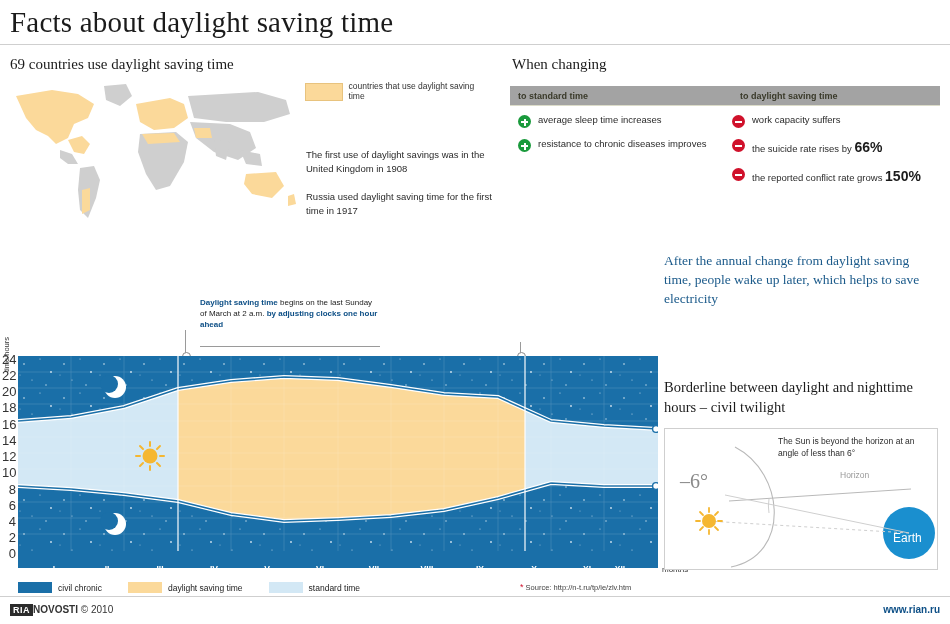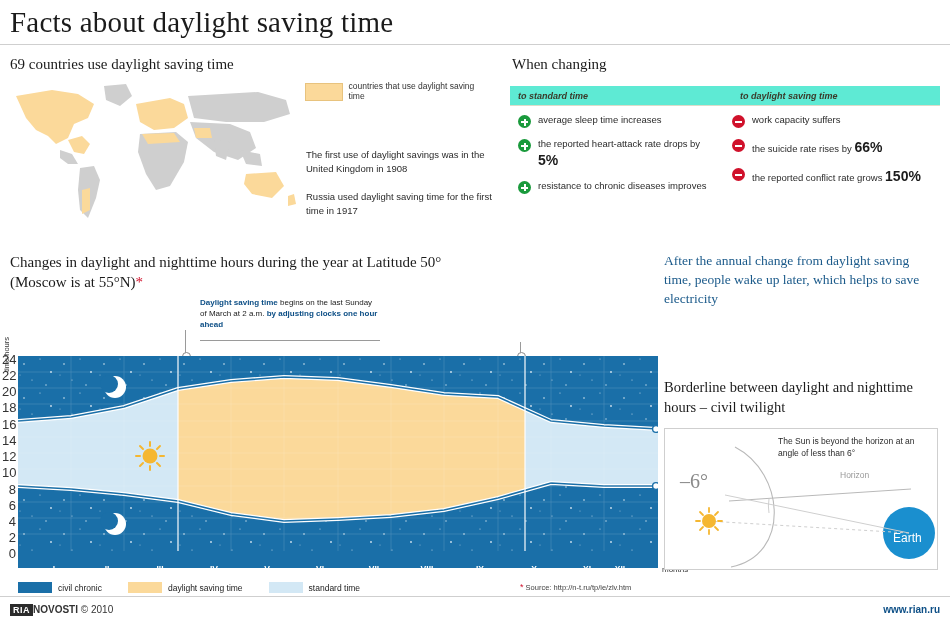--- a/index.html
+++ b/index.html
@@ -46,23 +46,22 @@
   .note-2{top:190px;}
 
   
   .sec-b-title{
     position:absolute;left:512px;top:56px;
     font-family:"Liberation Serif", serif;
     font-size:15px;color:#1b1b1b;
   }
   .wc-table{position:absolute;left:510px;top:86px;width:430px;}
   .wc-head{
-    display:flex;background:#5eead4;height:19px;align-items:center;
+    display:flex;background:#a3a3a3;height:19px;align-items:center;
     border-bottom:1px solid #dcdcc9;
-    font-style:italic;
   }
   .wc-head .h1{width:214px;padding-left:8px;font-size:9px;font-weight:bold;color:#3a3a2a;}
   .wc-head .h2{padding-left:8px;font-size:9px;font-weight:bold;color:#3a3a2a;}
   .wc-cols{display:flex;margin-top:8px;}
   .wc-col{width:214px;}
   .wc-item{display:flex;margin-bottom:10px;padding-left:8px;}
   .badge{
     width:13px;height:13px;border-radius:50%;flex:0 0 13px;margin-top:1px;
     position:relative;
   }
@@ -87,21 +86,21 @@
 
   .right-para{
     position:absolute;left:664px;top:252px;width:272px;
     font-family:"Liberation Serif", serif;
     font-size:13.5px;color:#1b5a8a;line-height:1.4;
   }
 
   
   .callout{position:absolute;font-size:8px;color:#1b1b1b;line-height:1.35;}
   .callout b{color:#0d4f86;}
-  .co-1{left:200px;top:298px;width:180px;border-bottom:1px solid #9a9a9a;padding-bottom:10px;}
+  .co-1{left:200px;top:298px;width:180px;border-bottom:1px solid #9a9a9a;padding-bottom:16px;}
   .co-2{left:455px;top:312px;width:172px;border-bottom:1px solid #9a9a9a;padding-bottom:3px;}
   .co-line{position:absolute;width:1px;background:#9a9a9a;}
   .co-dot{position:absolute;width:7px;height:7px;border-radius:50%;background:#fff;border:1.5px solid #8a8a8a;}
 
   
   .chart-area{position:absolute;left:18px;top:356px;width:640px;height:212px;}
   .axis-label-y{
     position:absolute;left:2px;top:372px;font-size:7.5px;color:#333;
     transform:rotate(-90deg);transform-origin:left top;
   }
@@ -192,24 +191,20 @@
   <div class="wc-table">
     <div class="wc-head">
       <div class="h1">to standard time</div>
       <div class="h2">to daylight saving time</div>
     </div>
     <div class="wc-cols">
       <div class="wc-col">
         <div class="wc-item">
           <span class="badge plus"></span>
           <span class="wc-text">average sleep time increases</span>
-        </div>
-        <div class="wc-item">
-          <span class="badge plus"></span>
-          <span class="wc-text"><span>the reported heart-attack rate drops by</span> <span class="big">5%</span></span>
         </div>
         <div class="wc-item">
           <span class="badge plus"></span>
           <span class="wc-text">resistance to chronic diseases improves</span>
         </div>
       </div>
       <div class="wc-col">
         <div class="wc-item">
           <span class="badge minus"></span>
           <span class="wc-text">work capacity suffers</span>
@@ -219,24 +214,20 @@
           <span class="wc-text"><span>the suicide rate rises by</span> <span class="big">66%</span></span>
         </div>
         <div class="wc-item">
           <span class="badge minus"></span>
           <span class="wc-text"><span>the reported conflict rate grows</span> <span class="big">150%</span></span>
         </div>
       </div>
     </div>
   </div>
 
-  <div class="sec-c-title">
-    <span>Changes in daylight and nighttime hours during the year at Latitude 50°</span><br>
-    <span>(Moscow is at 55°N)</span><span class="ast">*</span>
-  </div>
 
   <div class="right-para">After the annual change from daylight saving time, people wake up later, which helps to save electricity</div>
 
   <div class="callout co-1">
     <b>Daylight saving time</b><span> begins on the last Sunday of March at 2 a.m. </span><b>by adjusting clocks one hour ahead</b>
   </div>
   <div class="co-line" style="left:185px;top:330px;height:26px;"></div>
   <div class="co-dot" style="left:182px;top:352px;"></div>
 
   <div class="co-line" style="left:520px;top:342px;height:14px;"></div>

